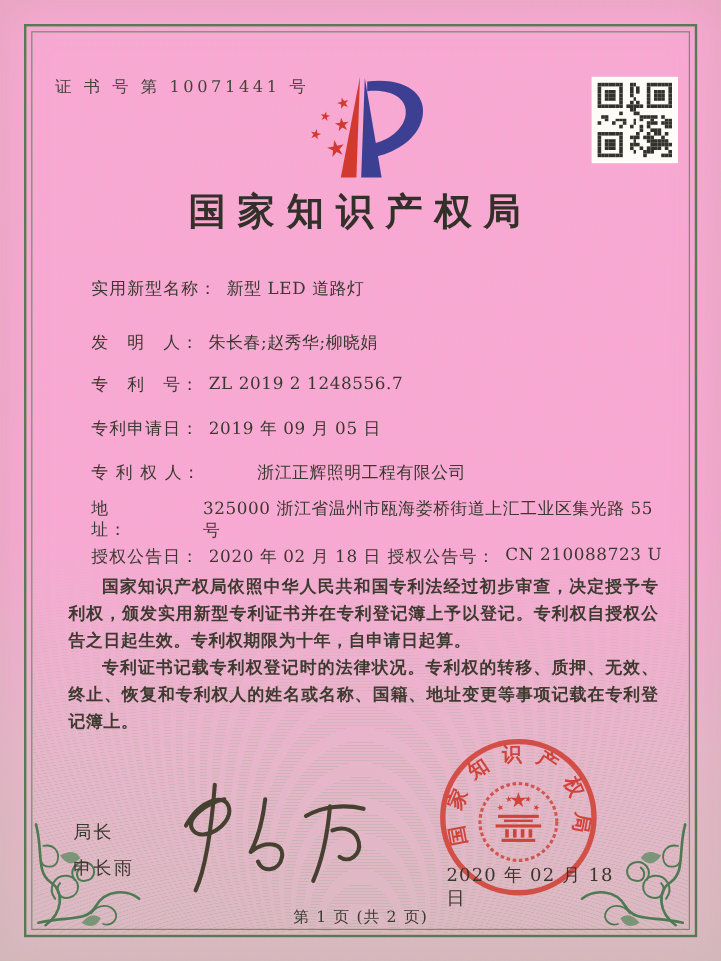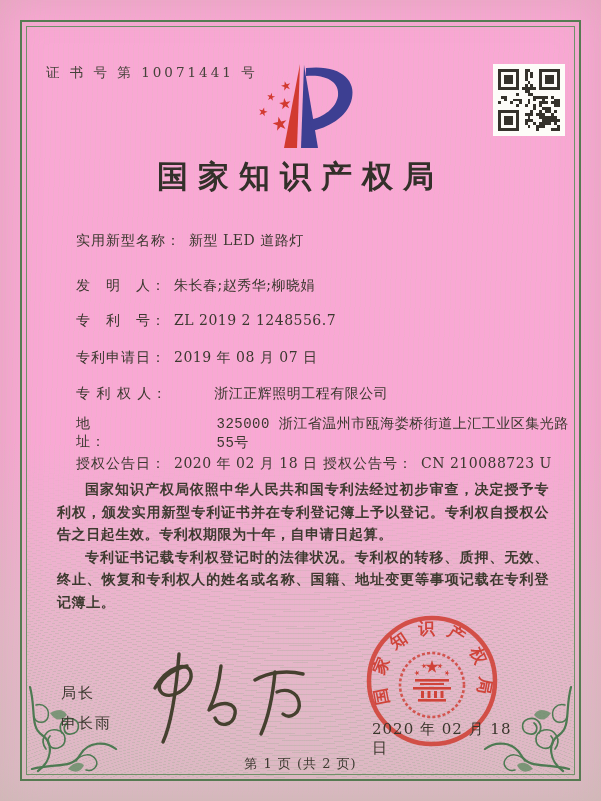--- a/index.html
+++ b/index.html
@@ -29,22 +29,22 @@
   .qr-grid i{display:block;}
   .qr-grid i.on{background:#35322b;}
 
   .title{position:absolute;left:0;right:0;top:156px;text-align:center;
     font-size:31px;font-weight:bold;letter-spacing:10px;color:#33302a;}
 
   .fields{position:absolute;left:57px;top:228px;width:492px;font-size:14px;color:#3b382f;}
   .frow{position:absolute;left:0;display:flex;white-space:nowrap;}
   .frow .lab{letter-spacing:1px;margin-left:19px;}
   .frow .val{margin-left:8px;letter-spacing:0.5px;}
-  .frow.wrap{white-space:normal;gap:48px;}
-  .frow.wrap .val{display:inline-block;width:402px;vertical-align:top;line-height:19px;font-family:Liberation Mono, monospace;}
+  .frow.wrap{white-space:normal;}
+  .frow.wrap .val{display:inline-block;width:402px;vertical-align:top;line-height:19px;}
   .r0{top:4px;} .r1{top:49px;} .r2{top:84px;} .r3{top:121px;} .r4{top:157px;gap:39px;} .r5{top:187px;} .r6{top:227px;} .r7{top:227px;left:247px;}
 
   .body-text{position:absolute;left:57px;top:478px;width:492px;font-size:14px;line-height:22.5px;
     text-align:justify;color:#3e3a30;letter-spacing:.6px;}
   .body-text p{margin:0;text-indent:2em;font-weight:bold;}
 
   .sig-title{position:absolute;left:61px;top:684px;font-size:15px;letter-spacing:2px;color:#3b382f;}
   .sig-name{position:absolute;left:61px;top:714px;font-size:15px;letter-spacing:2px;color:#3b382f;}
   .signature{position:absolute;left:125px;top:642px;width:185px;height:108px;}
 
@@ -561,21 +561,21 @@
     <div class="frow r1">
       <span class="lab">发　明　人：</span>
       <span class="val">朱长春;赵秀华;柳晓娟</span>
     </div>
     <div class="frow r2">
       <span class="lab">专　利　号：</span>
       <span class="val">ZL 2019 2 1248556.7</span>
     </div>
     <div class="frow r3">
       <span class="lab">专利申请日：</span>
-      <span class="val">2019 年 08 月 07 日</span>
+      <span class="val">2019 年 09 月 05 日</span>
     </div>
     <div class="frow r4">
       <span class="lab">专 利 权 人：</span>
       <span class="val">浙江正辉照明工程有限公司</span>
     </div>
     <div class="frow r5 wrap">
       <span class="lab">地　　　址：</span>
       <span class="val">325000 浙江省温州市瓯海娄桥街道上汇工业区集光路 55号</span>
     </div>
     <div class="frow r6">

